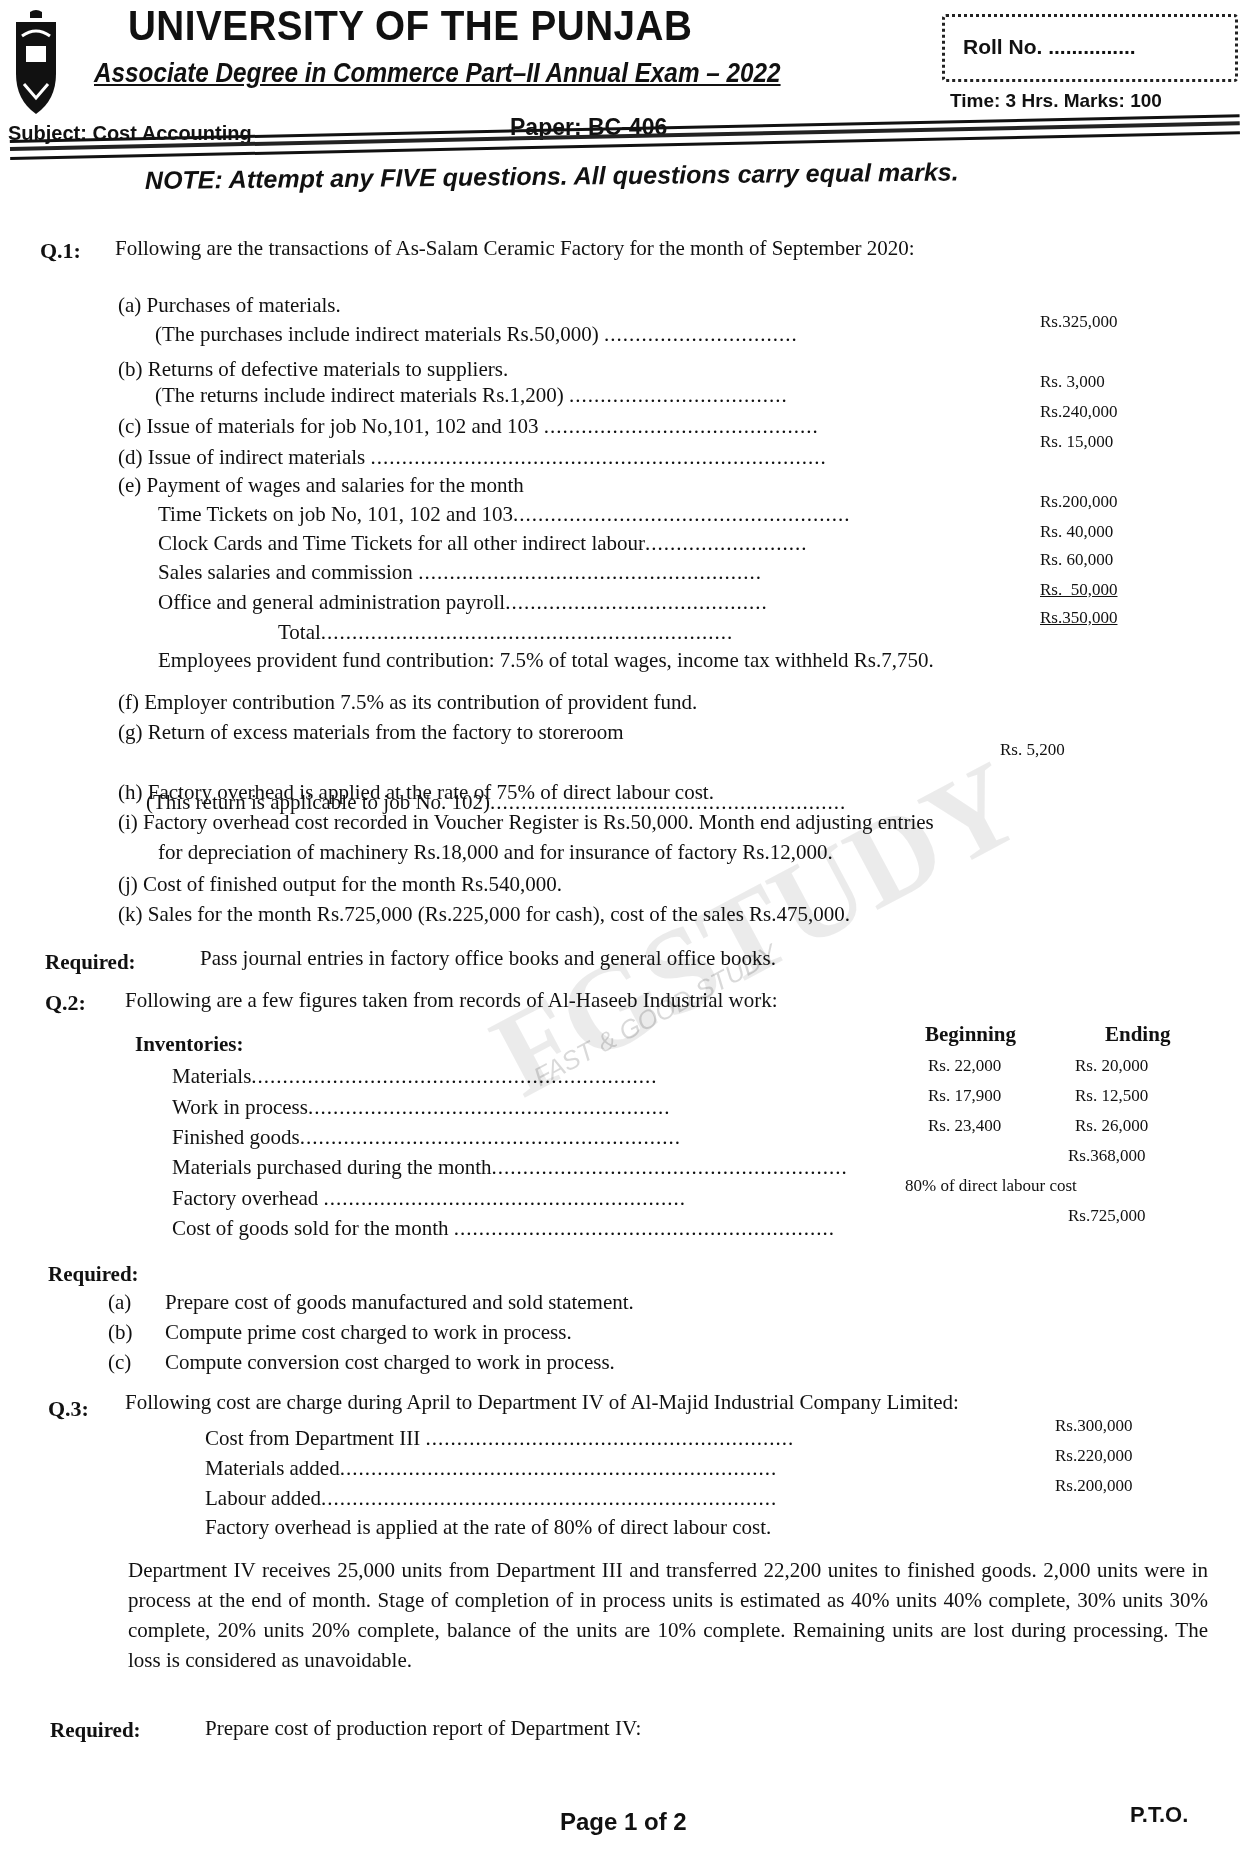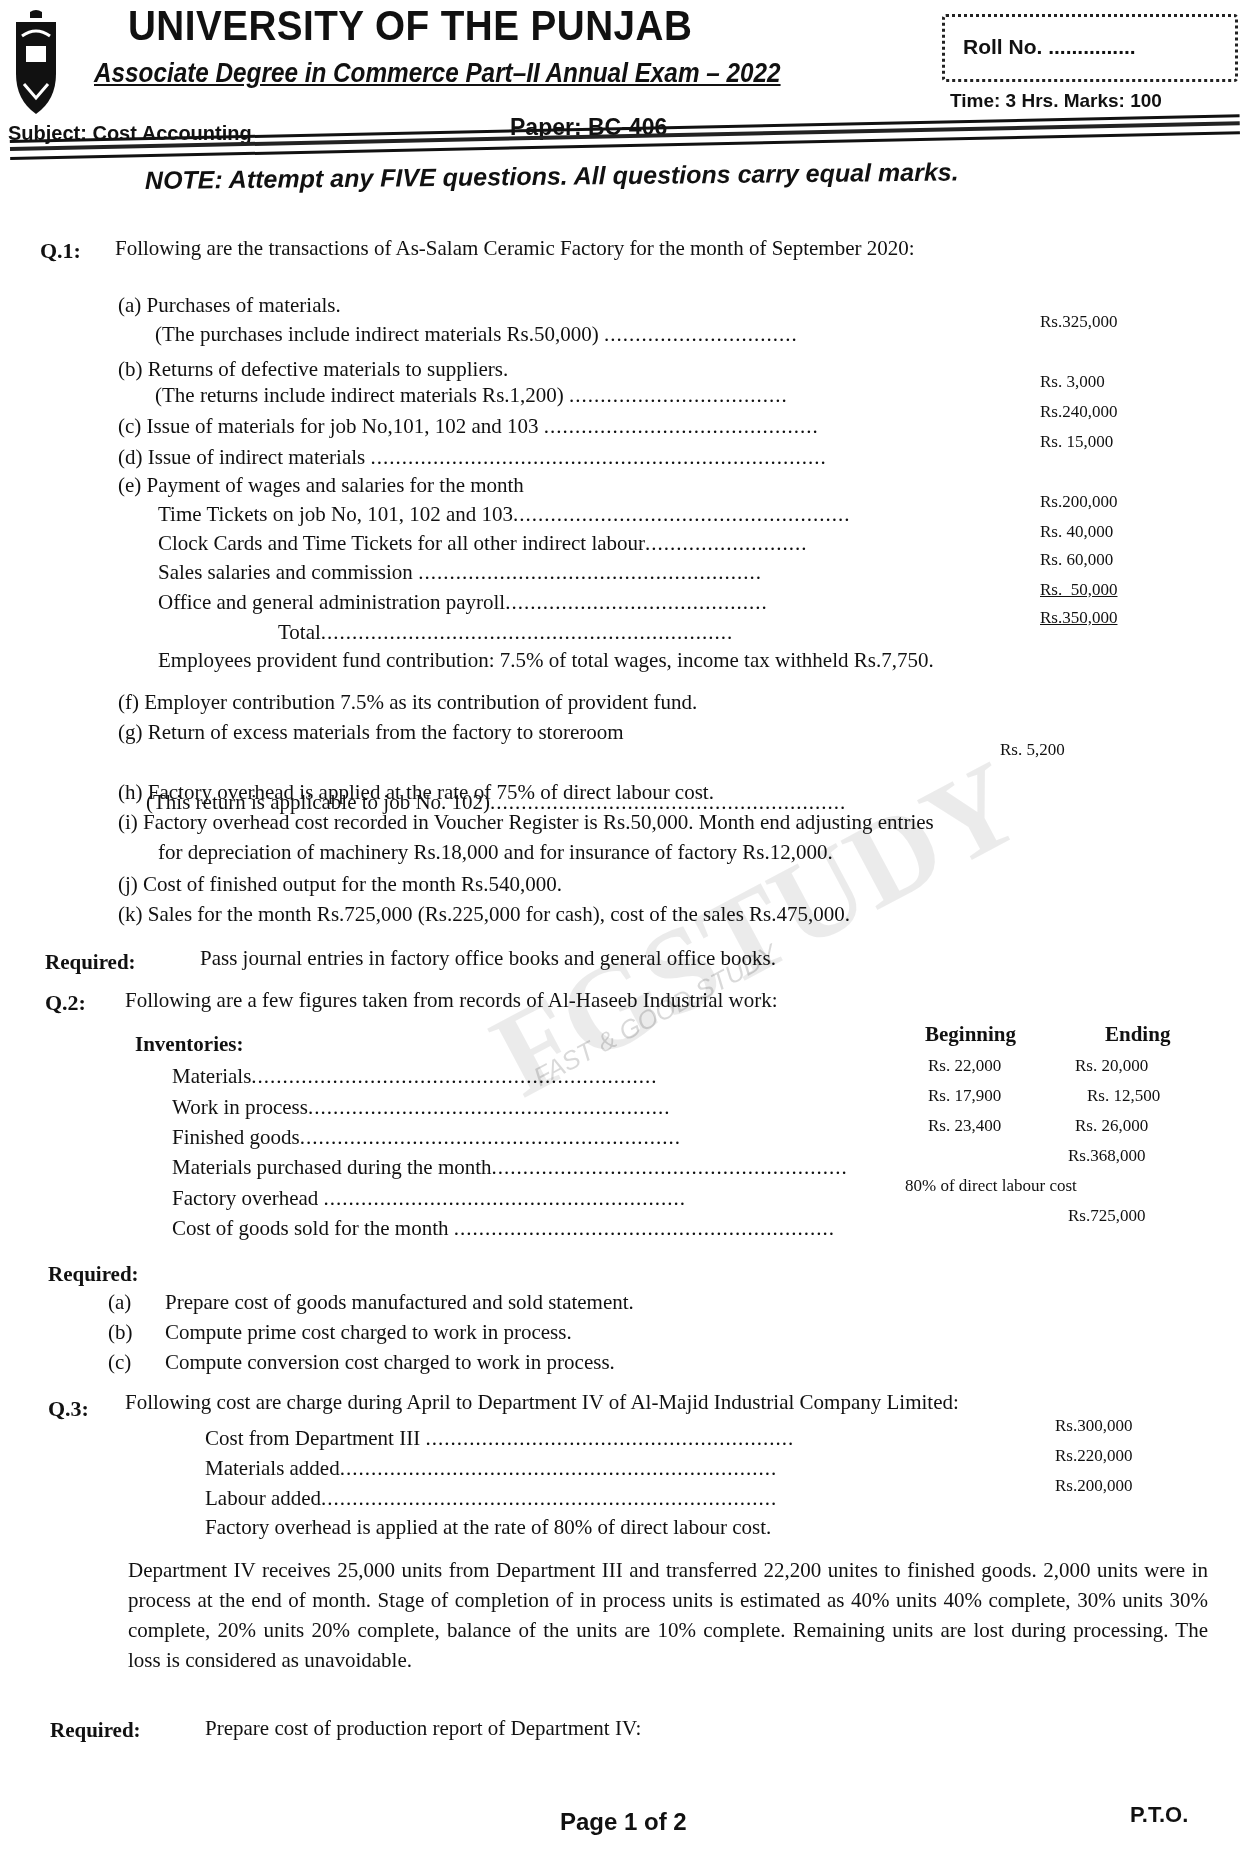--- a/index.html
+++ b/index.html
@@ -104,21 +104,21 @@
 <div class="abs line b" style="left:135px;top:1032px;">Inventories:</div>
 <div class="abs line b" style="left:925px;top:1022px;">Beginning</div>
 <div class="abs line b" style="left:1105px;top:1022px;">Ending</div>
 
 <div class="abs line" style="left:172px;top:1064px;"><span>Materials</span><span class="dots">.................................................................</span></div>
 <div class="abs amt" style="left:928px;top:1056px;">Rs. 22,000</div>
 <div class="abs amt" style="left:1075px;top:1056px;">Rs. 20,000</div>
 
 <div class="abs line" style="left:172px;top:1095px;"><span>Work in process</span><span class="dots">..........................................................</span></div>
 <div class="abs amt" style="left:928px;top:1086px;">Rs. 17,900</div>
-<div class="abs amt" style="left:1075px;top:1086px;margin-left:12px;">Rs. 12,500</div>
+<div class="abs amt" style="left:1075px;top:1086px;">Rs. 12,500</div>
 
 <div class="abs line" style="left:172px;top:1125px;"><span>Finished goods</span><span class="dots">.............................................................</span></div>
 <div class="abs amt" style="left:928px;top:1116px;">Rs. 23,400</div>
 <div class="abs amt" style="left:1075px;top:1116px;">Rs. 26,000</div>
 
 <div class="abs line" style="left:172px;top:1155px;"><span>Materials purchased during the month</span><span class="dots">.........................................................</span></div>
 <div class="abs amt" style="left:1068px;top:1146px;">Rs.368,000</div>
 <div class="abs line" style="left:172px;top:1186px;"><span>Factory overhead </span><span class="dots">..........................................................</span></div>
 <div class="abs amt" style="left:905px;top:1176px;">80% of direct labour cost</div>
 <div class="abs line" style="left:172px;top:1216px;"><span>Cost of goods sold for the month </span><span class="dots">.............................................................</span></div>

